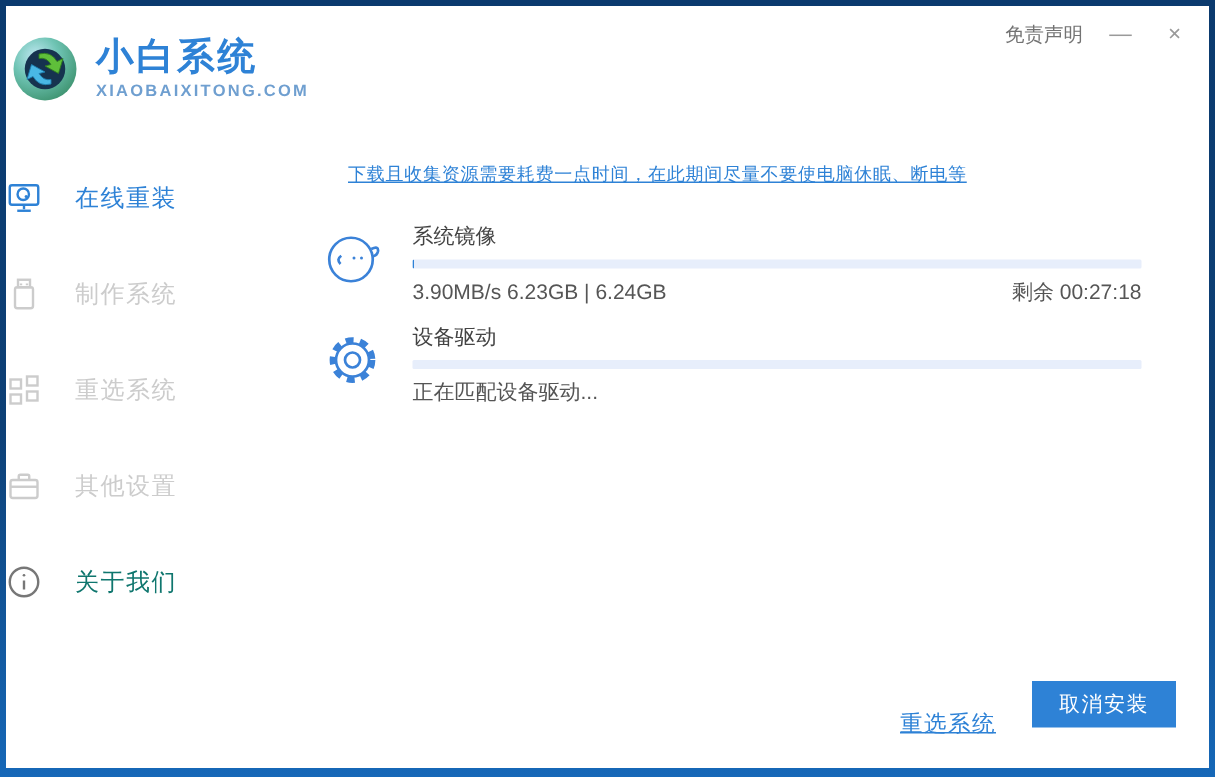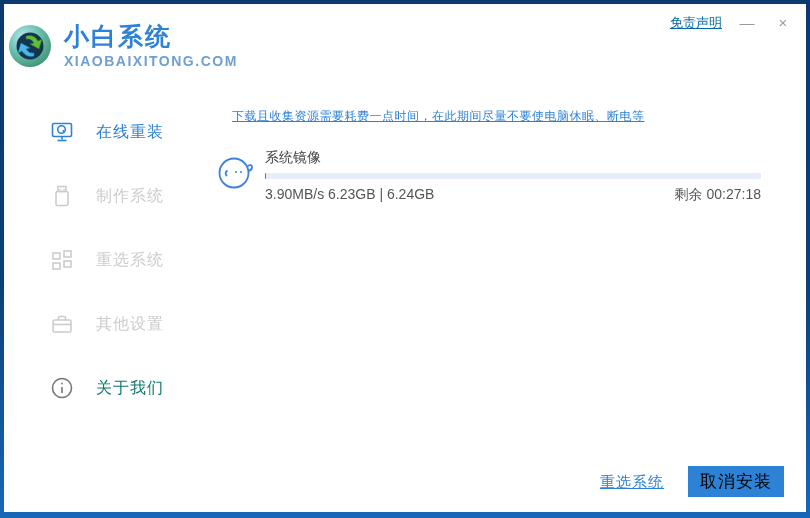--- a/index.html
+++ b/index.html
@@ -27,74 +27,74 @@
   .titlebar{
     position:relative;height:88px;background:#fff;
   }
   .logo{
     position:absolute;left:2px;top:18px;display:flex;align-items:center;gap:10px;
   }
   .logo-text .logo-title{
     color:var(--primary);font-size:25px;font-weight:bold;letter-spacing:2px;line-height:1.1;
   }
   .logo-text .logo-subtitle{
-    color:#6f9fd0;font-size:14px;font-weight:bold;letter-spacing:1.5px;margin-top:2px;
+    color:#6f9fd0;font-size:11px;font-weight:bold;letter-spacing:1.5px;margin-top:2px;
   }
   .win-controls{
     position:absolute;right:12px;top:8px;display:flex;align-items:center;gap:14px;
   }
   .disclaimer{
-    color:#0369a1;font-size:13px;text-decoration:underline;cursor:pointer;
+    color:#737373;font-size:13px;cursor:pointer;
   }
   .win-btn{
     color:#9a9a9a;font-size:15px;width:22px;text-align:center;cursor:pointer;line-height:22px;
   }
   
   .body-wrap{display:flex;height:calc(100% - 88px);}
   .sidebar{
     width:196px;flex:0 0 196px;padding-top:8px;position:relative;
   }
   .side-item{
     position:relative;height:64px;display:flex;align-items:center;gap:22px;
-    padding-left:46px;cursor:pointer;
+    cursor:pointer;
   }
   .side-item .s-label{font-size:16px;letter-spacing:1px;}
   .side-item.active .s-label{color:var(--primary);}
   .side-item.disabled .s-label{color:var(--disabled);}
   .side-item.plain .s-label{color:#0f766e;}
   .s-icon{width:24px;height:24px;display:inline-flex;align-items:center;justify-content:center;}
   
   .content{flex:1;position:relative;padding:0 45px 0 14px;}
   .notice{
     margin:16px 0 24px 18px;
     color:var(--primary);font-size:12px;letter-spacing:0.5px;text-decoration:underline;
   }
-  .task{display:flex;gap:9px;margin-bottom:13px;}
+  .task{display:flex;gap:19px;margin-bottom:13px;}
   .task-icon{width:42px;height:42px;flex:0 0 42px;margin-top:2px;}
   .task-main{flex:1;min-width:0;}
   .task-title{font-size:14px;color:#444;margin-bottom:6px;}
   .progress{height:6px;background:var(--track);border-radius:1px;overflow:hidden;}
   .progress .fill{height:100%;background:var(--primary);width:0;}
   .task-status{
     display:flex;justify-content:space-between;
     font-size:14px;color:#555;margin-top:6px;line-height:1.3;text-align:right;
   }
   
   .footer{
     position:absolute;right:0;bottom:0;left:0;height:60px;
   }
   .link-btn{
     position:absolute;right:142px;bottom:20px;
     background:none;border:none;color:var(--primary);font-size:15px;cursor:pointer;
     font-family:inherit;letter-spacing:1px;text-decoration:underline;
   }
   .primary-btn{
-    position:absolute;right:22px;bottom:15px;
-    width:96px;height:31px;background:var(--primary);color:#000000;border:none;
-    font-size:17px;cursor:pointer;font-family:inherit;letter-spacing:1px;
+    position:absolute;right:22px;bottom:27px;
+    width:96px;height:31px;background:var(--primary);color:#ffffff;border:none;
+    font-size:14px;cursor:pointer;font-family:inherit;letter-spacing:1px;
   }
   svg{display:block;}
 </style>
 </head>
 <body>
 
 <div class="window">
   <div class="inner">
 
     <div class="titlebar">
@@ -209,20 +209,39 @@
               <div class="fill" style="width: 0.25%;"></div>
             </div>
             <div class="task-status">
               <span>3.90MB/s 6.23GB | 6.24GB</span>
               <span>剩余 00:27:18</span>
             </div>
           </div>
         </div>
 
 
+        <div class="task">
+          <div class="task-icon">
+            <svg width="42" height="42" viewBox="0 0 42 42" fill="none" stroke="#3b82d8">
+              <circle cx="21" cy="22" r="13" stroke-width="4.5" stroke-dasharray="5.2 4.2"></circle>
+              <circle cx="21" cy="22" r="11" stroke-width="1.8"></circle>
+              <circle cx="21" cy="22" r="5" stroke-width="1.8"></circle>
+            </svg>
+          </div>
+          <div class="task-main">
+            <div class="task-title">设备驱动</div>
+            <div class="progress">
+              <div class="fill" style="width: 0%;"></div>
+            </div>
+            <div class="task-status">
+              <span>正在匹配设备驱动...</span>
+              <span></span>
+            </div>
+          </div>
+        </div>
 
         <div class="footer">
           <button class="link-btn">重选系统</button>
           <button class="primary-btn">取消安装</button>
         </div>
       </main>
     </div>
   </div>
 </div>
 

